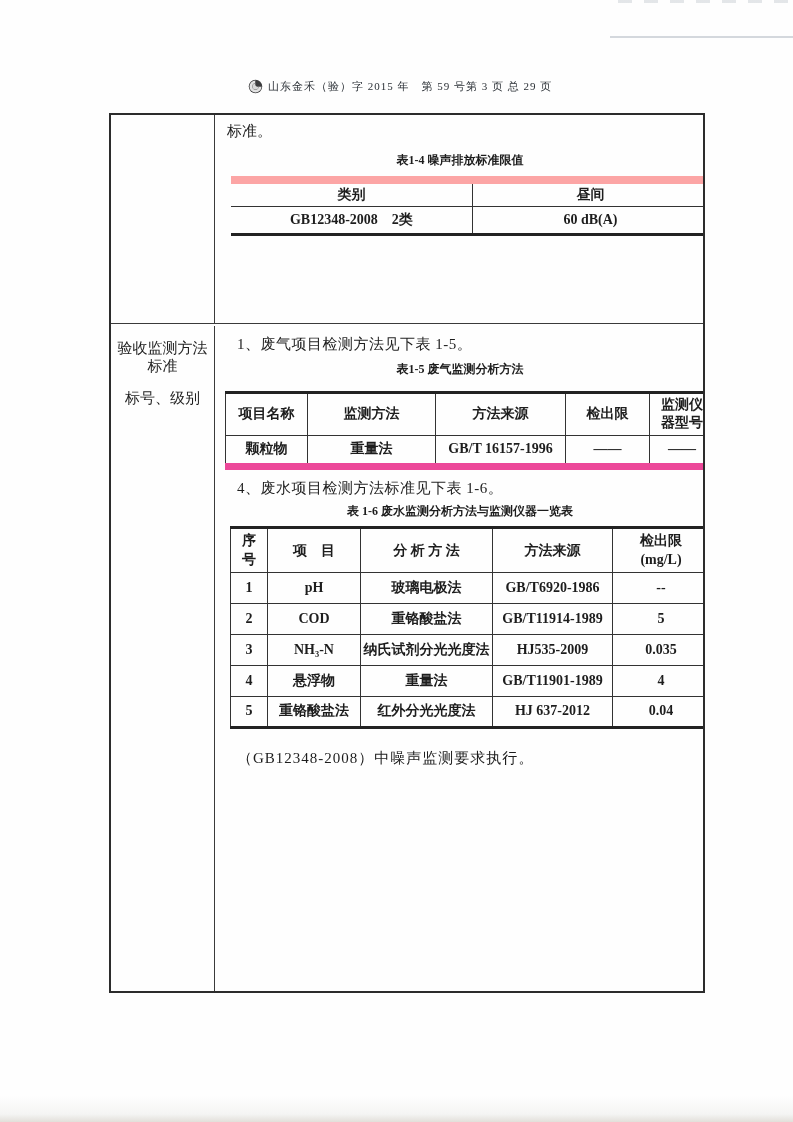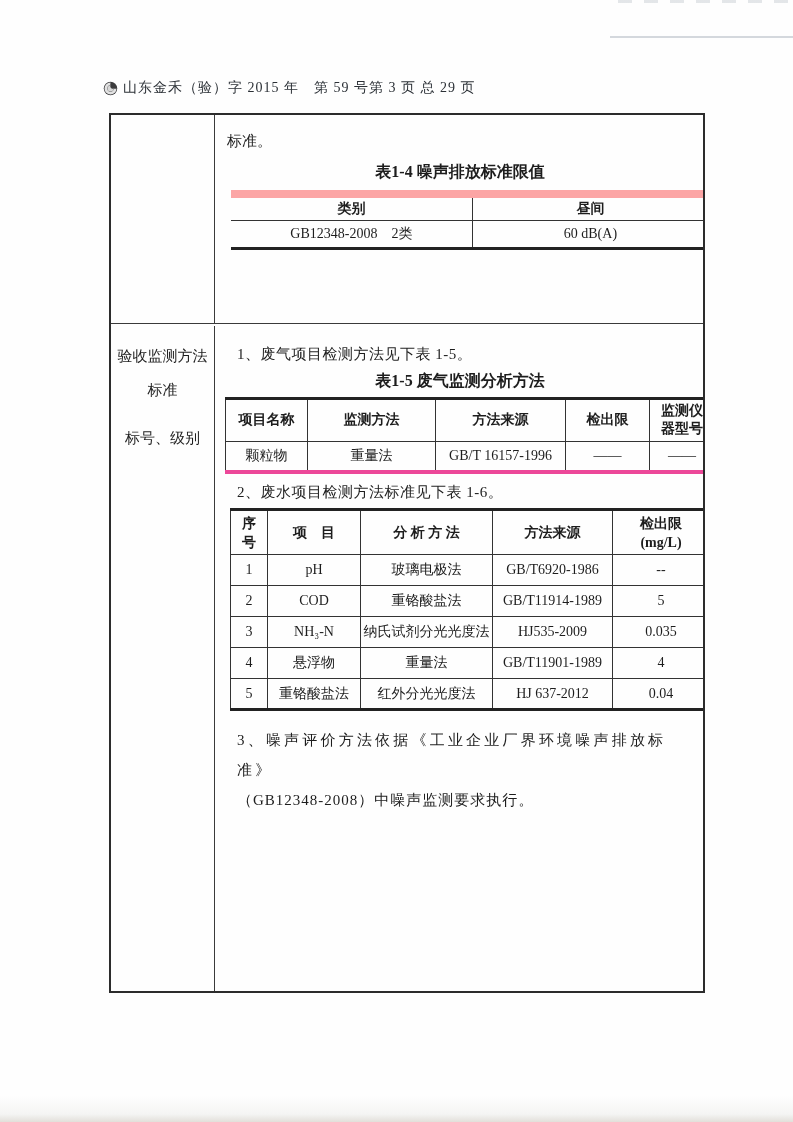--- a/index.html
+++ b/index.html
@@ -24,70 +24,70 @@
     position:absolute; top:36px; left:610px; width:183px; height:2px;
     background:#c9ced4; opacity:.8;
   }
   .scan-bottom-wash {
     position:absolute; bottom:0; left:0; width:100%; height:26px;
     background:linear-gradient(180deg, rgba(185,185,178,0) 0%, rgba(185,185,178,.14) 70%, rgba(173,166,150,.35) 100%);
   }
 
   
   .page-header {
-    position:absolute; top:79px; left:103px; right:88px;
-    display:flex; justify-content:flex-start; align-items:center;
-    font-size:14px; color:#2b3036; letter-spacing:1px;
+    position:absolute; top:79px; left:95px; right:88px;
+    display:flex; justify-content:center; align-items:center;
+    font-size:11px; color:#2b3036; letter-spacing:1px;
   }
   .header-left { display:flex; align-items:center; gap:5px; }
   .logo { width:15px; height:15px; display:inline-block; }
 
   
   .outer-table {
     position:absolute; left:109px; top:113px; width:596px; height:880px;
     border:2px solid #2c2c2c;
   }
   .outer-row { position:absolute; left:0; width:100%; display:flex; }
   .row-1 { top:0; height:209px; border-bottom:1.5px solid #3a3a3a; }
   .row-2 { top:210.5px; bottom:0; }
   .label-cell {
     width:104px; flex:0 0 104px;
     border-right:1.5px solid #3a3a3a;
-    text-align:center; font-size:15px; line-height:34px;
+    text-align:center; font-size:15px; line-height:18px;
     padding-top:13px;
   }
-  .content-cell { flex:1; padding:15px 8px 0 10px; overflow:hidden; }
+  .content-cell { flex:1; padding:5px 8px 0 10px; overflow:hidden; }
 
   .sidebar-title { white-space:pre-line; }
   .sidebar-sub { margin-top:14px; }
 
   .intro-text { font-size:15px; margin:2px 0 0 2px; }
 
-  .tbl-title { text-align:center; font-weight:bold; font-size:16px; }
+  .tbl-title { text-align:center; font-weight:bold; font-size:12px; }
   .title-1-4 { margin-top:11px; }
   .title-1-5 { margin-top:7px; }
   .title-1-6 { margin-top:5px; }
 
   table { border-collapse:collapse; font-size:14px; table-layout:fixed; }
-  td, th { text-align:center; vertical-align:middle; font-weight:normal; }
+  td, th { text-align:center; vertical-align:middle; font-weight:bold; }
   th { font-weight:bold; }
 
   
   .table-1-4 {
     width:477px; margin:7px 0 0 6px;
     border-top:8px solid #fca5a5; border-bottom:3px solid #222;
   }
   .table-1-4 th { border-bottom:1.2px solid #333; height:26px; }
   .table-1-4 td { height:28px; }
   .table-1-4 th:first-child, .table-1-4 td:first-child { border-right:1.2px solid #333; }
 
   
   .table-1-5 {
-    width:490px; margin:5px 0 0 0;
-    border-top:3px solid #222; border-bottom:4px solid #ec4899;
+    width:490px; margin:13px 0 0 0;
+    border-top:3px solid #222; border-bottom:7px solid #ec4899;
   }
   .table-1-5 th, .table-1-5 td { border:1.2px solid #333; }
   .table-1-5 th { height:43px; white-space:pre-line; line-height:18px; }
   .table-1-5 td { height:31px; }
   .table-1-5 tr > *:first-child { border-left:1.2px solid #333; }
 
   
   .table-1-6 {
     width:480px; margin:6px 0 0 5px;
     border-top:3px solid #222; border-bottom:3px solid #222;
@@ -176,21 +176,22 @@
             <tr>
               <td>颗粒物</td>
               <td>重量法</td>
               <td>GB/T 16157-1996</td>
               <td>——</td>
               <td>——</td>
             </tr>
           </tbody>
         </table>
 
-        <div class="numbered-item item-2">2、废水项目检测方法标准见下表 1-6。</div>
+        <div class="numbered-item item-2">4、废水项目检测方法标准见下表 1-6。</div>
+        <div class="tbl-title title-1-6">表 1-6 废水监测分析方法与监测仪器一览表</div>
         <table class="table-1-6">
           <thead>
             <tr>
               <th style="width:37px">序
 号</th>
               <th style="width:93px">项　目</th>
               <th style="width:132px">分 析 方 法</th>
               <th style="width:120px">方法来源</th>
               <th>检出限
 (mg/L)</th>
@@ -229,21 +230,20 @@
               <td>5</td>
               <td>重铬酸盐法</td>
               <td>红外分光光度法</td>
               <td>HJ 637-2012</td>
               <td>0.04</td>
             </tr>
           </tbody>
         </table>
 
         <div class="numbered-item item-3">
-          <div class="l1">3、噪声评价方法依据《工业企业厂界环境噪声排放标准》</div>
           <div class="l2">（GB12348-2008）中噪声监测要求执行。</div>
         </div>
 
       </div>
     </div>
   </div>
 
 </div>
 
 </body></html>

